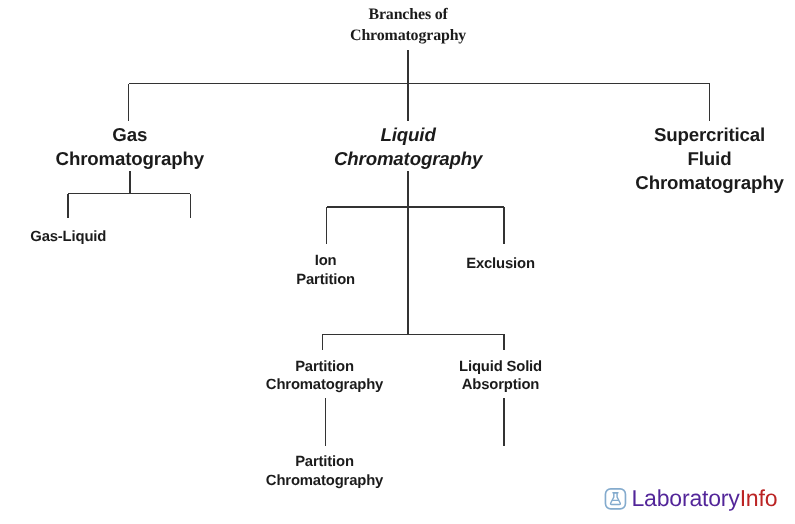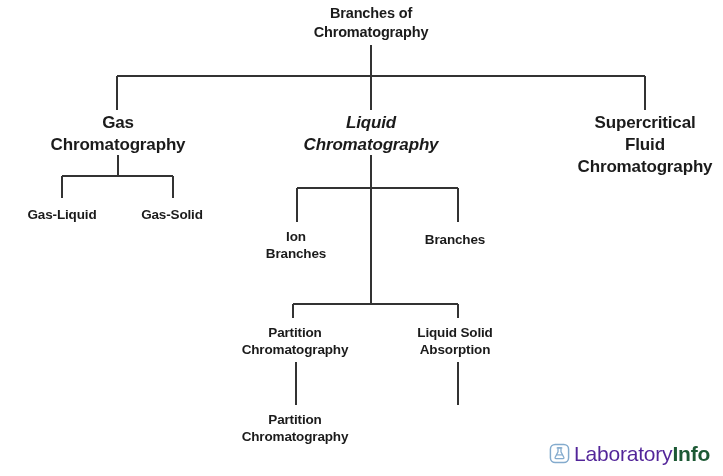--- a/index.html
+++ b/index.html
@@ -60,21 +60,21 @@
     flex: 0 0 auto;
     display: block;
   }
   #logo .wordmark {
     font-size: 21px;
     line-height: 21px;
     font-weight: 500;
     letter-spacing: -0.2px;
   }
   #logo .w-lab { color: #4c1d95; }
-  #logo .w-info { color: #14532d; font-weight: 700; }
+  #logo .w-info { color: #b91c1c; font-weight: 400; }
 </style>
 </head>
 <body>
 
 <div id="diagram">
 
   <svg id="wires" viewBox="0 0 723 476" width="723" height="476" aria-hidden="true">
     <g stroke="#333333" stroke-width="1.4" fill="none" shape-rendering="crispEdges">
 
       <path d="M371 45 L371 76"></path>
@@ -98,41 +98,40 @@
       <path d="M371 188 L371 304"></path>
       <path d="M293 304 L458 304"></path>
       <path d="M293 304 L293 318"></path>
       <path d="M458 304 L458 318"></path>
 
       <path d="M296 362 L296 405"></path>
       <path d="M458 362 L458 405"></path>
     </g>
   </svg>
 
-  <div class="node lvl-0" style="left:371px; top:4px; width:240px;">Branches of
+  <div class="node lvl-0" style="left:371px; top:4px; width:240px;font-family:Liberation Serif, serif;">Branches of
 Chromatography</div>
 
   <div class="node lvl-1" style="left:118px; top:112px; width:180px;">Gas
 Chromatography</div>
 
   <div class="node lvl-1" style="left:371px; top:112px; width:180px;font-style:italic;">Liquid
 Chromatography</div>
 
   <div class="node lvl-1" style="left:645px; top:112px; width:160px;">Supercritical
 Fluid
 Chromatography</div>
 
   <div class="node lvl-2" style="left:62px; top:206px; width:130px;">Gas-Liquid</div>
 
-  <div class="node lvl-2" style="left:172px; top:206px; width:130px;">Gas-Solid</div>
 
   <div class="node lvl-2" style="left:296px; top:228px; width:130px;">Ion
-Branches</div>
+Partition</div>
 
-  <div class="node lvl-2" style="left:455px; top:231px; width:130px;">Branches</div>
+  <div class="node lvl-2" style="left:455px; top:231px; width:130px;">Exclusion</div>
 
   <div class="node lvl-3" style="left:295px; top:324px; width:180px;">Partition
 Chromatography</div>
 
   <div class="node lvl-3" style="left:455px; top:324px; width:160px;">Liquid Solid
 Absorption</div>
 
   <div class="node lvl-4" style="left:295px; top:411px; width:180px;">Partition
 Chromatography</div>
 

